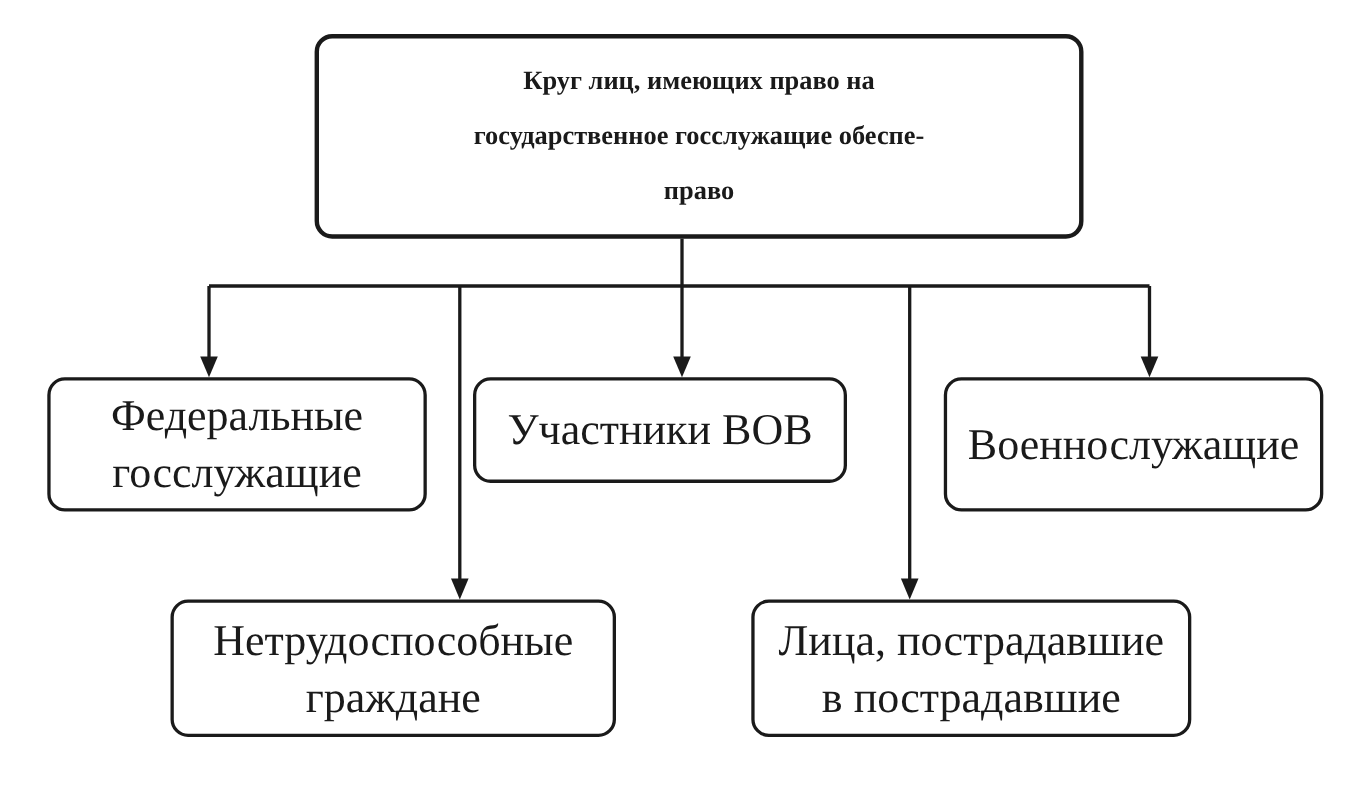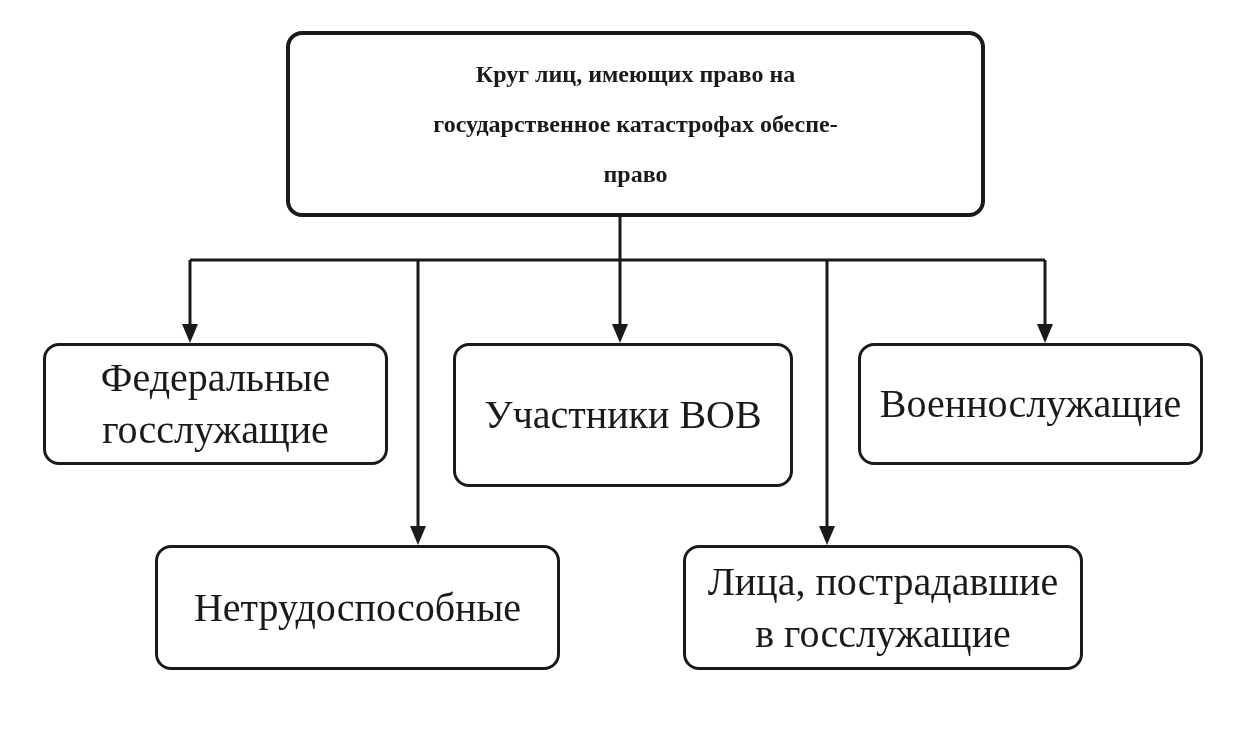--- a/index.html
+++ b/index.html
@@ -54,21 +54,21 @@
     font-size: 24px;
     line-height: 50px;
     border-width: 4px;
     margin-left: 12px;
   }
   .node-child {
     font-size: 40px;
     line-height: 52px;
   }
   .node-federal   { left: 43px;  top: 343px; width: 345px; height: 122px; text-align: right; }
-  .node-wwii      { left: 453px; top: 343px; width: 340px; height: 144px; }
+  .node-wwii      { left: 430px; top: 343px; width: 340px; height: 96px; }
   .node-military  { left: 858px; top: 343px; width: 345px; height: 122px; align-items: center; }
   .node-disabled  { left: 155px; top: 545px; width: 405px; height: 125px; }
   .node-disaster  { left: 683px; top: 545px; width: 400px; height: 125px; text-align: center; }
 </style>
 </head>
 <body>
 
 <div class="canvas">
 
   <svg class="connectors" viewBox="0 0 1240 731" aria-hidden="true">
@@ -84,39 +84,40 @@
 
     <polygon points="182,324 198,324 190,343"></polygon>
     <polygon points="410,526 426,526 418,545"></polygon>
     <polygon points="612,324 628,324 620,343"></polygon>
     <polygon points="819,526 835,526 827,545"></polygon>
     <polygon points="1037,324 1053,324 1045,343"></polygon>
   </svg>
 
   <div class="node node-root">
     <span class="line">Круг лиц, имеющих право на</span>
-    <span class="line">государственное катастрофах обеспе-</span>
+    <span class="line">государственное госслужащие обеспе-</span>
     <span class="line">право</span>
   </div>
 
   <div class="node node-child node-federal">
     <span class="line">Федеральные</span>
     <span class="line">госслужащие</span>
   </div>
 
   <div class="node node-child node-wwii">
     <span class="line">Участники ВОВ</span>
   </div>
 
   <div class="node node-child node-military">
     <span class="line">Военнослужащие</span>
   </div>
 
   <div class="node node-child node-disabled">
     <span class="line">Нетрудоспособные</span>
+    <span class="line">граждане</span>
   </div>
 
   <div class="node node-child node-disaster">
     <span class="line">Лица, пострадавшие</span>
-    <span class="line">в госслужащие</span>
+    <span class="line">в пострадавшие</span>
   </div>
 
 </div>
 
 </body></html>

